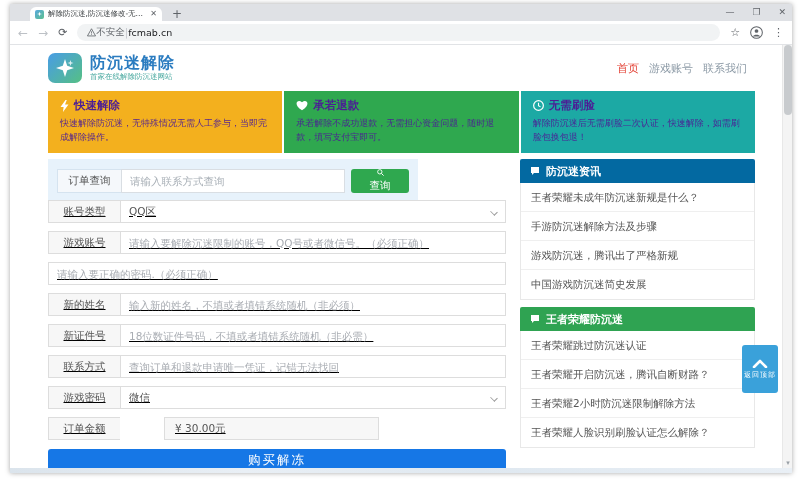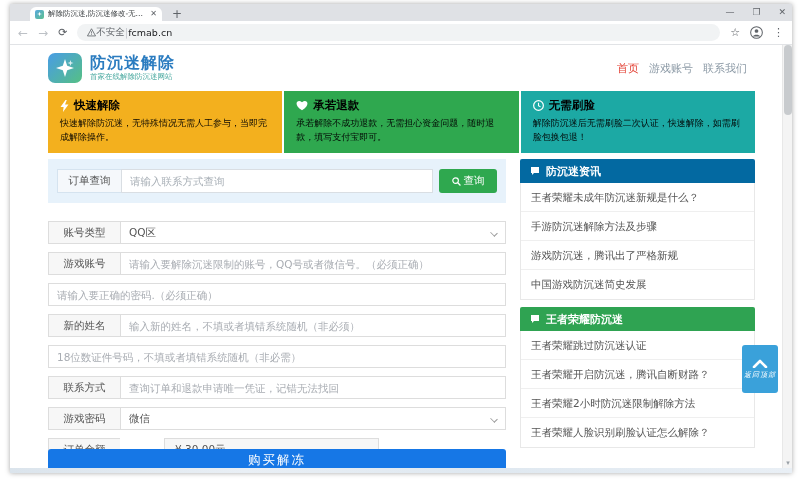--- a/index.html
+++ b/index.html
@@ -51,37 +51,37 @@
   .logo { display:flex; align-items:center; gap:8px; }
   .logo-icon { width:34px; height:30px; border-radius:7px; background:linear-gradient(135deg,#4aa0dc 10%,#54bc8e 90%);
     display:flex; align-items:center; justify-content:center; }
   .logo-text .t1 { font-size:16px; font-weight:bold; color:#2b7cc0; letter-spacing:1px; line-height:1.1; }
   .logo-text .t2 { font-size:7.5px; color:#45a79e; margin-top:1px; }
   .mainnav { margin-left:auto; display:flex; gap:10px; font-size:11px; }
   .mainnav .nav-item { color:#8b99a5; cursor:pointer; }
   .mainnav .nav-item.active { color:#e23b2e; }
   
   .banners { position:absolute; left:38px; top:46px; width:707px; height:62px; display:flex; gap:2px; }
-  .banner { flex:1; color:#000000; padding:7px 12px 0 12px; overflow:hidden; }
+  .banner { flex:1; color:#4c1d95; padding:7px 12px 0 12px; overflow:hidden; }
   .banner .btitle { font-size:11.5px; font-weight:bold; display:flex; align-items:center; gap:5px; }
   .banner .bdesc { font-size:9px; line-height:1.55; margin-top:4px; opacity:.95; }
   .banner.b0 { background:#f3b01e; }
   .banner.b1 { background:#2fa84f; }
   .banner.b2 { background:#1ca9a4; }
   
-  .orderquery { position:absolute; left:38px; top:114px; width:458px; height:44px; background:#e7f2fb;
+  .orderquery { position:absolute; left:38px; top:114px; width:370px; height:44px; background:#e7f2fb;
     display:flex; align-items:center; padding:0 9px; gap:0; }
   .oq-label { width:64px; height:24px; background:#f5f8fb; border:1px solid #d5e3ef; font-size:10.5px; color:#555;
     display:flex; align-items:center; justify-content:center; flex:none; border-right:none; }
   .oq-input { flex:1; height:24px; border:1px solid #d9dee3; background:#fff; font-size:10.5px; padding:0 8px;
     color:#333; font-family:inherit; outline:none; }
   .oq-input::placeholder { color:#a9b0b7; }
   .oq-btn { width:58px; height:24px; background:#2fa84f; border:none; border-radius:0 3px 3px 0; color:#fff;
-    font-size:10.5px; display:flex; align-items:center; justify-content:center; gap:3px; cursor:pointer; margin-left:6px; border-radius:3px;}
-  .form { position:absolute; left:38px; top:176px; width:458px; }
+    font-size:10.5px; display:flex; align-items:center; justify-content:center; gap:3px; cursor:pointer; margin-left:6px; border-radius:3px;flex-direction:column;}
+  .form { position:absolute; left:38px; top:155px; width:458px;text-decoration:underline; }
   .frow { display:flex; height:23px; margin-bottom:8px; }
   .flabel { width:72px; background:#f7f7f7; border:1px solid #ddd; border-right:none; font-size:10.5px; color:#555;
     display:flex; align-items:center; justify-content:center; flex:none; }
   .finput { flex:1; border:1px solid #ddd; background:#fff; font-size:10.5px; padding:0 8px; color:#333;
     font-family:inherit; outline:none; }
   .finput::placeholder { color:#a9adb3; }
   .fselect { flex:1; border:1px solid #ddd; background:#fff; font-size:10.5px; color:#555;
     display:flex; align-items:center; padding:0 8px; cursor:pointer; position:relative; }
   .chev { position:absolute; right:8px; top:8px; width:6px; height:6px; border-right:1.5px solid #999;
     border-bottom:1.5px solid #999; transform:rotate(45deg) scale(1,.8); }
@@ -96,21 +96,21 @@
     padding:0 10px; border-radius:2px 2px 0 0; }
   .phead.teal { background:#0369a1; }
   .phead.green { background:#2fa352; }
   .plist { border:1px solid #e8e8e8; border-top:none; background:#fff; }
   .pitem { height:29px; line-height:29px; padding:0 10px; font-size:10.5px; color:#555; border-bottom:1px solid #efefef;
     white-space:nowrap; overflow:hidden; text-overflow:ellipsis; cursor:pointer; }
   .pitem:last-child { border-bottom:none; }
   
   .backtop { position:absolute; right:14px; top:300px; width:36px; height:48px; background:#3aa1da; border-radius:3px;
     color:#fff; display:flex; flex-direction:column; align-items:center; justify-content:center; cursor:pointer; gap:2px; }
-  .backtop .bt-label { font-size:7px; letter-spacing:1px;font-style:italic; }
+  .backtop .bt-label { font-size:7px; letter-spacing:1px; }
   .bottomstrip { height:5px; background:linear-gradient(90deg,#dbe4ec,#e9eff5 30%,#dfe8f0 60%,#e9eff5); flex:none; }
   svg { display:block; }
 </style>
 </head>
 <body>
 
 <div class="window">
 
   <div class="tabbar">
     <div class="tab">
@@ -227,20 +227,21 @@
         <input class="finput" placeholder="请输入要解除沉迷限制的账号，QQ号或者微信号。（必须正确）" style="">
       </div>
       <div class="frow">
         <input class="finput" placeholder="请输入要正确的密码.（必须正确）" style="">
       </div>
       <div class="frow">
         <span class="flabel">新的姓名</span>
         <input class="finput" placeholder="输入新的姓名，不填或者填错系统随机（非必须）" style="">
       </div>
       <div class="frow">
+        <span class="flabel">新证件号</span>
         <input class="finput" placeholder="18位数证件号码，不填或者填错系统随机（非必需）" style="">
       </div>
       <div class="frow">
         <span class="flabel">联系方式</span>
         <input class="finput" placeholder="查询订单和退款申请唯一凭证，记错无法找回" style="">
       </div>
       <div class="frow">
         <span class="flabel">游戏密码</span>
         <div class="fselect">
           <span>微信</span>

